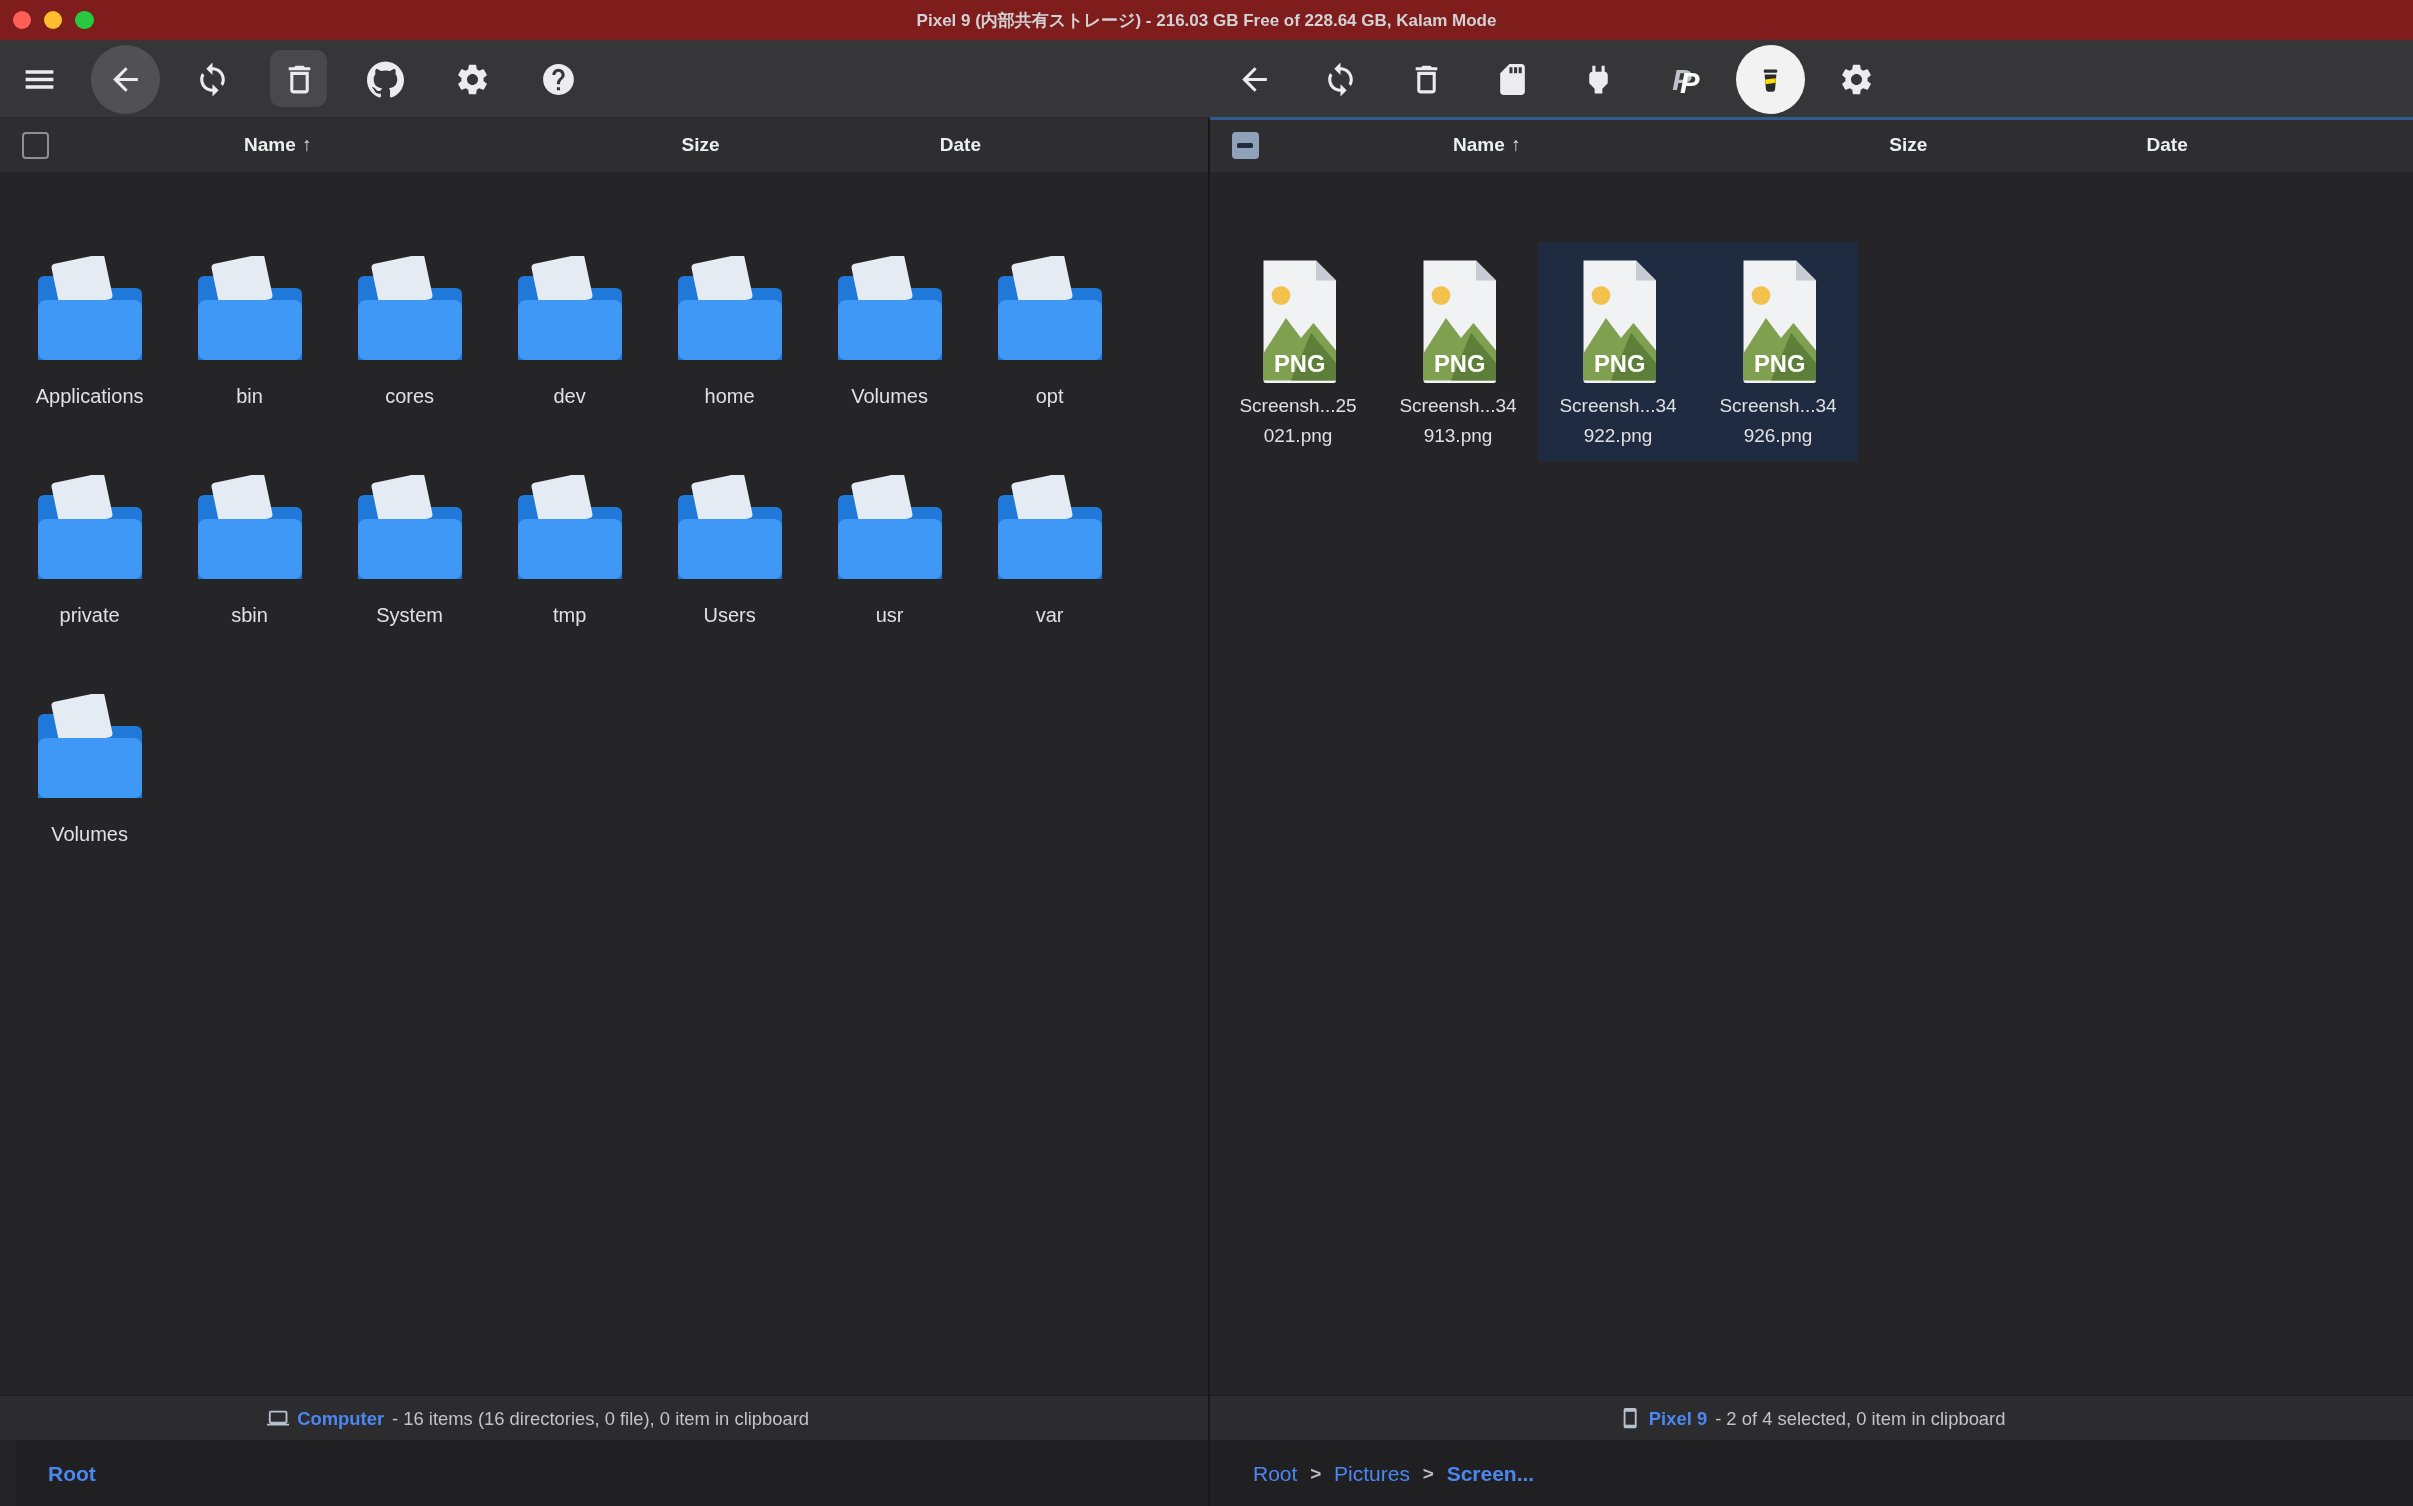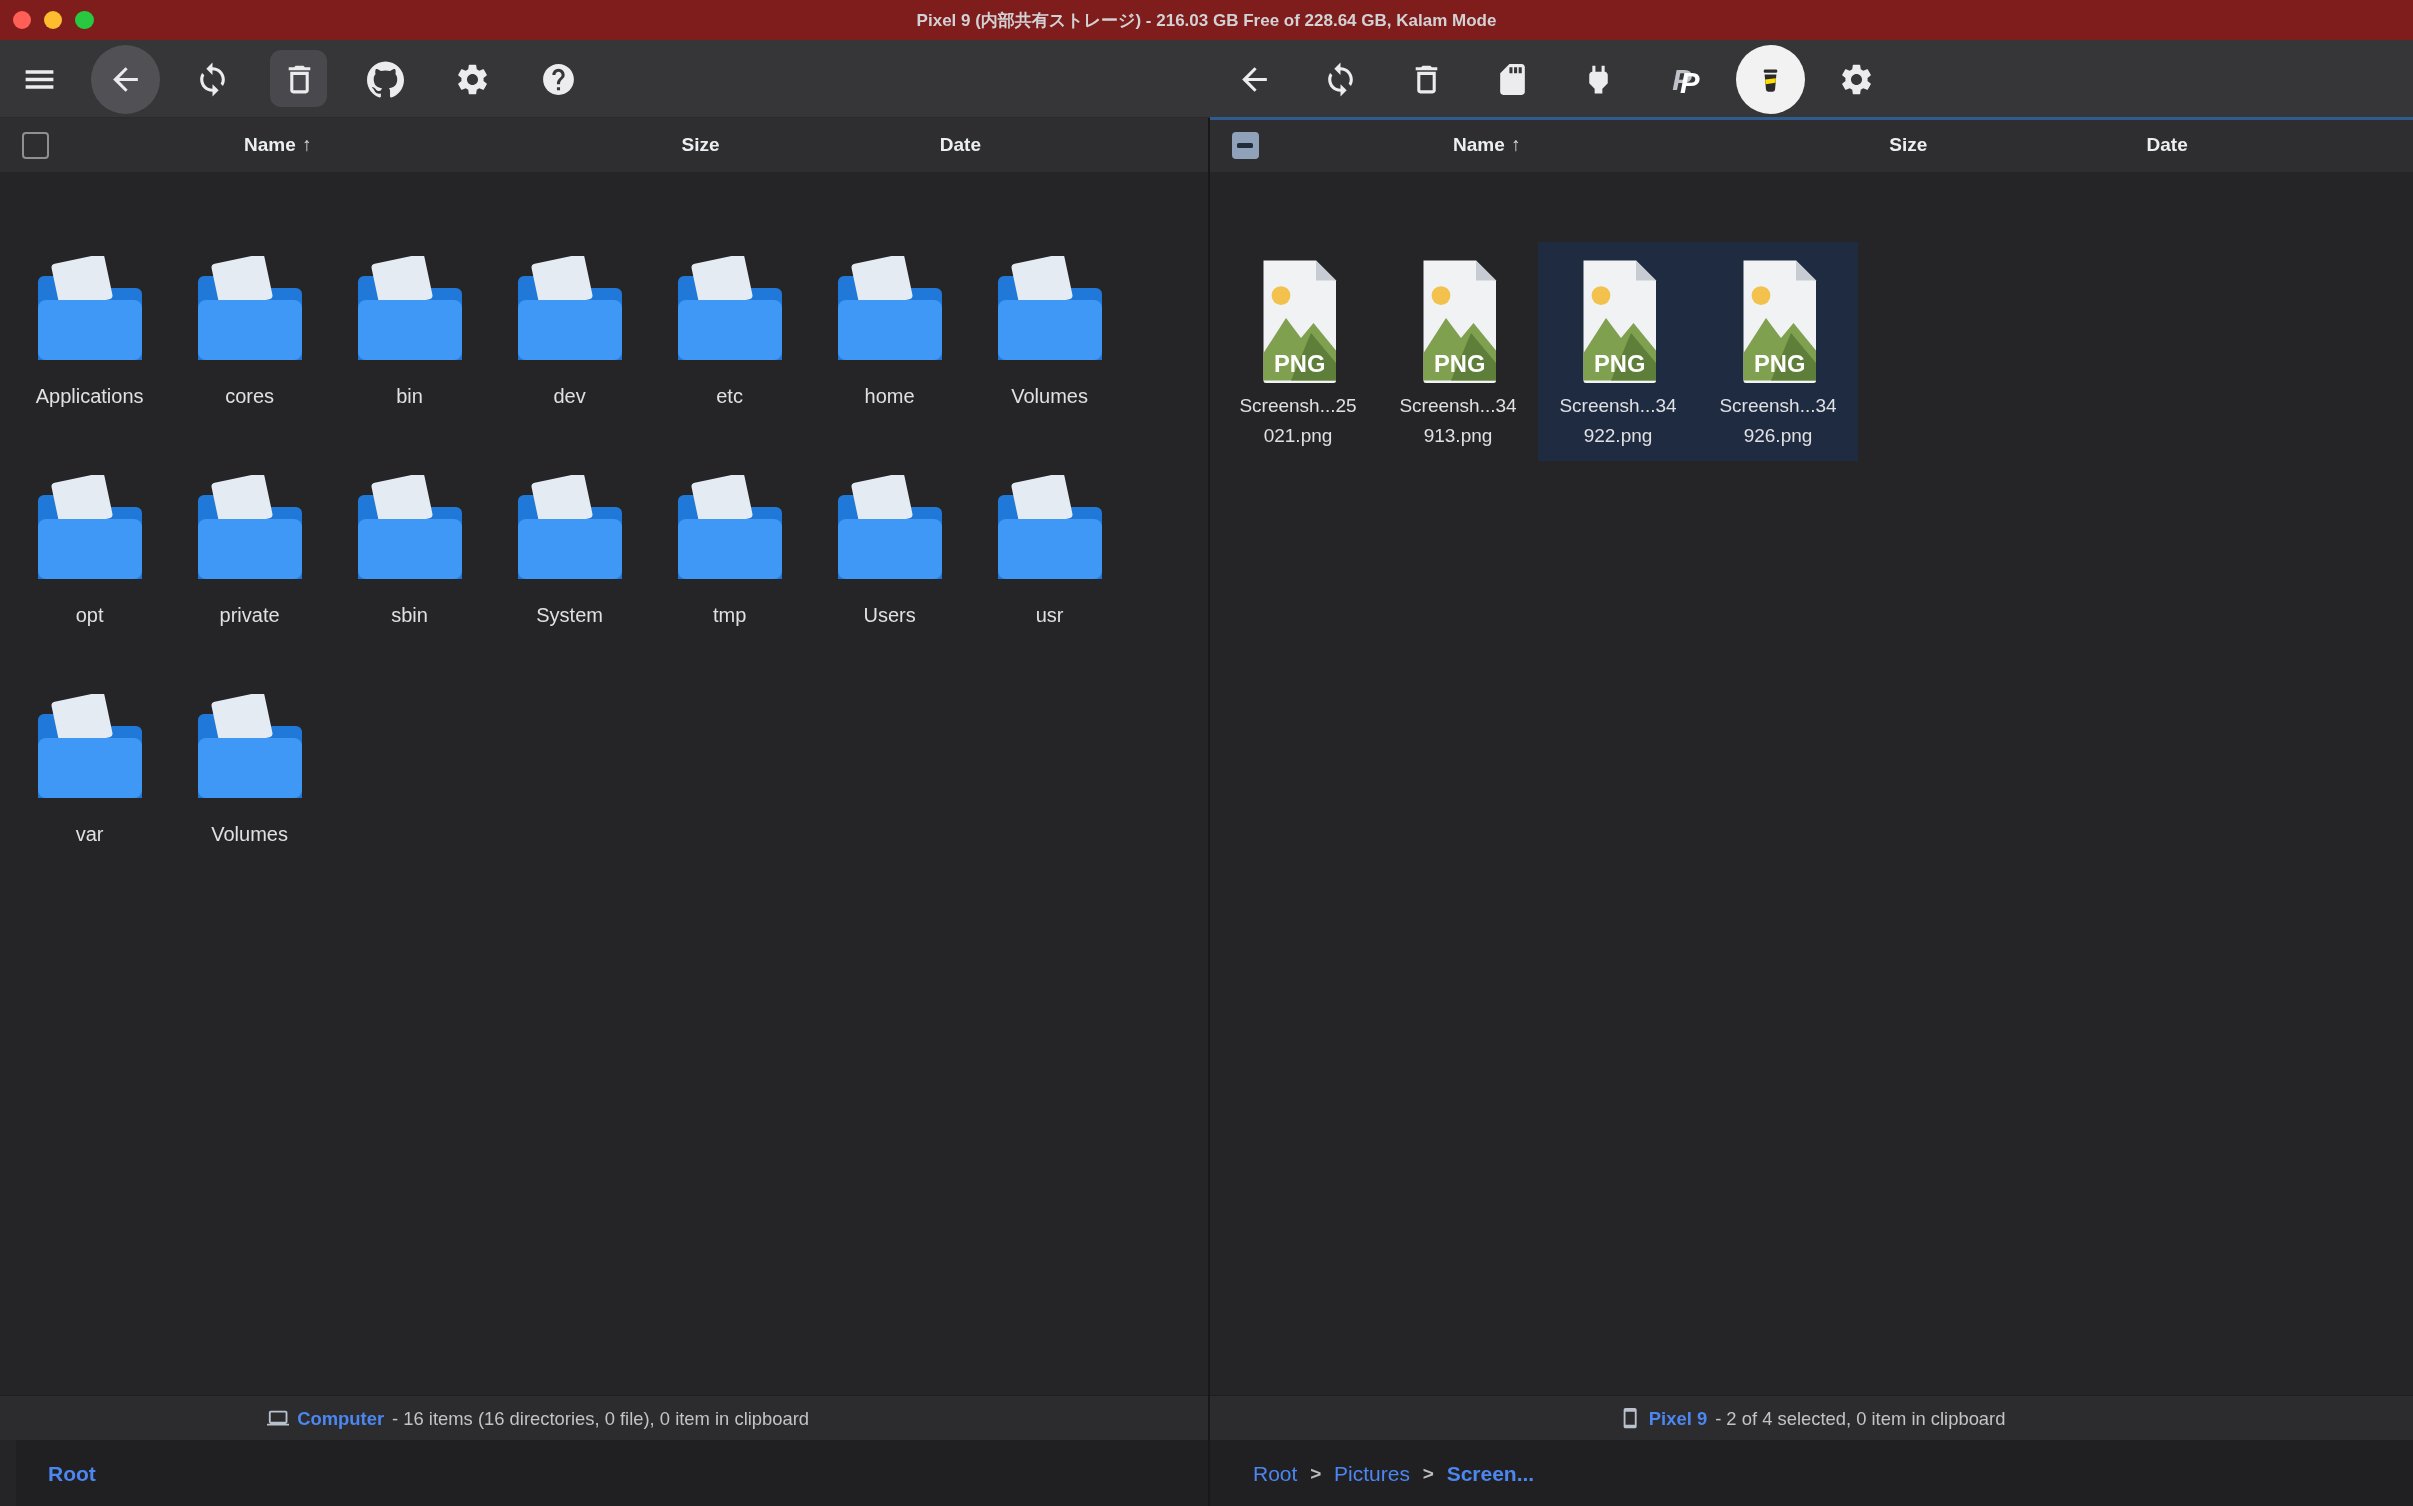--- a/index.html
+++ b/index.html
@@ -234,55 +234,45 @@
         </div>
 
         <div class="cell folder-cell">
           <svg class="folder-icon" viewBox="0 0 120 110">
             <path d="M8,104 V26 a6,6 0 0 1 6,-6 h26 l12,12 h54 a6,6 0 0 1 6,6 v66 z" fill="#2079d8"></path>
             <g transform="rotate(-12 55 30)">
               <rect x="26" y="2" width="54" height="46" rx="4" fill="#e4ebf2"></rect>
             </g>
             <rect x="8" y="44" width="104" height="60" rx="8" fill="#3f97f6"></rect>
           </svg>
+          <div class="cell-label">bin</div>
+        </div>
+
+        <div class="cell folder-cell">
+          <svg class="folder-icon" viewBox="0 0 120 110">
+            <path d="M8,104 V26 a6,6 0 0 1 6,-6 h26 l12,12 h54 a6,6 0 0 1 6,6 v66 z" fill="#2079d8"></path>
+            <g transform="rotate(-12 55 30)">
+              <rect x="26" y="2" width="54" height="46" rx="4" fill="#e4ebf2"></rect>
+            </g>
+            <rect x="8" y="44" width="104" height="60" rx="8" fill="#3f97f6"></rect>
+          </svg>
           <div class="cell-label">cores</div>
         </div>
 
         <div class="cell folder-cell">
           <svg class="folder-icon" viewBox="0 0 120 110">
             <path d="M8,104 V26 a6,6 0 0 1 6,-6 h26 l12,12 h54 a6,6 0 0 1 6,6 v66 z" fill="#2079d8"></path>
             <g transform="rotate(-12 55 30)">
               <rect x="26" y="2" width="54" height="46" rx="4" fill="#e4ebf2"></rect>
             </g>
             <rect x="8" y="44" width="104" height="60" rx="8" fill="#3f97f6"></rect>
           </svg>
-          <div class="cell-label">bin</div>
-        </div>
-
-        <div class="cell folder-cell">
-          <svg class="folder-icon" viewBox="0 0 120 110">
-            <path d="M8,104 V26 a6,6 0 0 1 6,-6 h26 l12,12 h54 a6,6 0 0 1 6,6 v66 z" fill="#2079d8"></path>
-            <g transform="rotate(-12 55 30)">
-              <rect x="26" y="2" width="54" height="46" rx="4" fill="#e4ebf2"></rect>
-            </g>
-            <rect x="8" y="44" width="104" height="60" rx="8" fill="#3f97f6"></rect>
-          </svg>
           <div class="cell-label">dev</div>
         </div>
 
-        <div class="cell folder-cell">
-          <svg class="folder-icon" viewBox="0 0 120 110">
-            <path d="M8,104 V26 a6,6 0 0 1 6,-6 h26 l12,12 h54 a6,6 0 0 1 6,6 v66 z" fill="#2079d8"></path>
-            <g transform="rotate(-12 55 30)">
-              <rect x="26" y="2" width="54" height="46" rx="4" fill="#e4ebf2"></rect>
-            </g>
-            <rect x="8" y="44" width="104" height="60" rx="8" fill="#3f97f6"></rect>
-          </svg>
-          <div class="cell-label">etc</div>
-        </div>
 
         <div class="cell folder-cell">
           <svg class="folder-icon" viewBox="0 0 120 110">
             <path d="M8,104 V26 a6,6 0 0 1 6,-6 h26 l12,12 h54 a6,6 0 0 1 6,6 v66 z" fill="#2079d8"></path>
             <g transform="rotate(-12 55 30)">
               <rect x="26" y="2" width="54" height="46" rx="4" fill="#e4ebf2"></rect>
             </g>
             <rect x="8" y="44" width="104" height="60" rx="8" fill="#3f97f6"></rect>
           </svg>
           <div class="cell-label">home</div>

